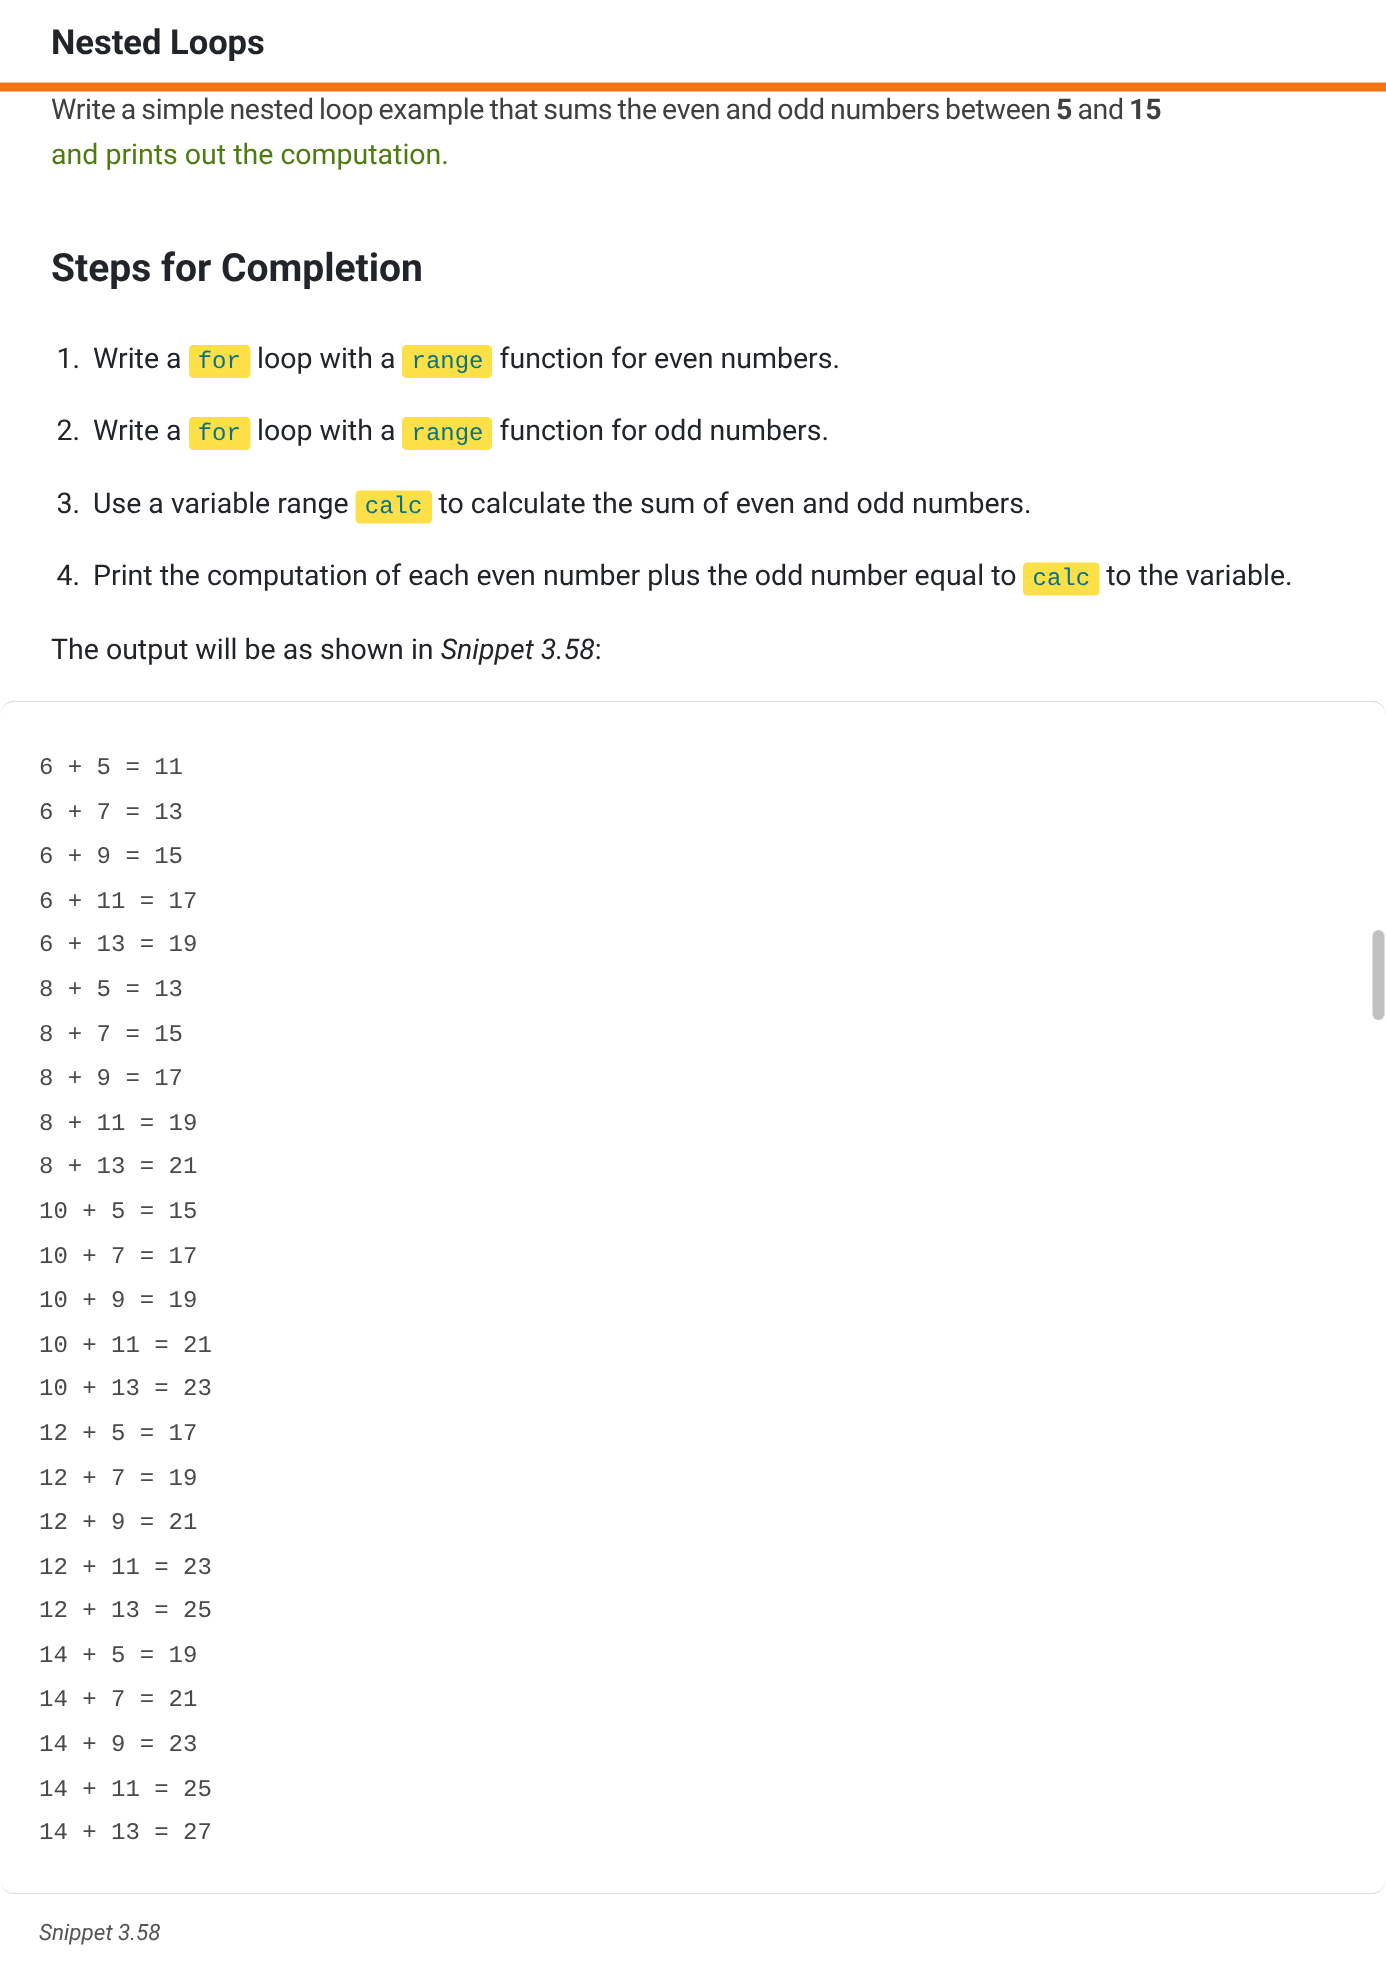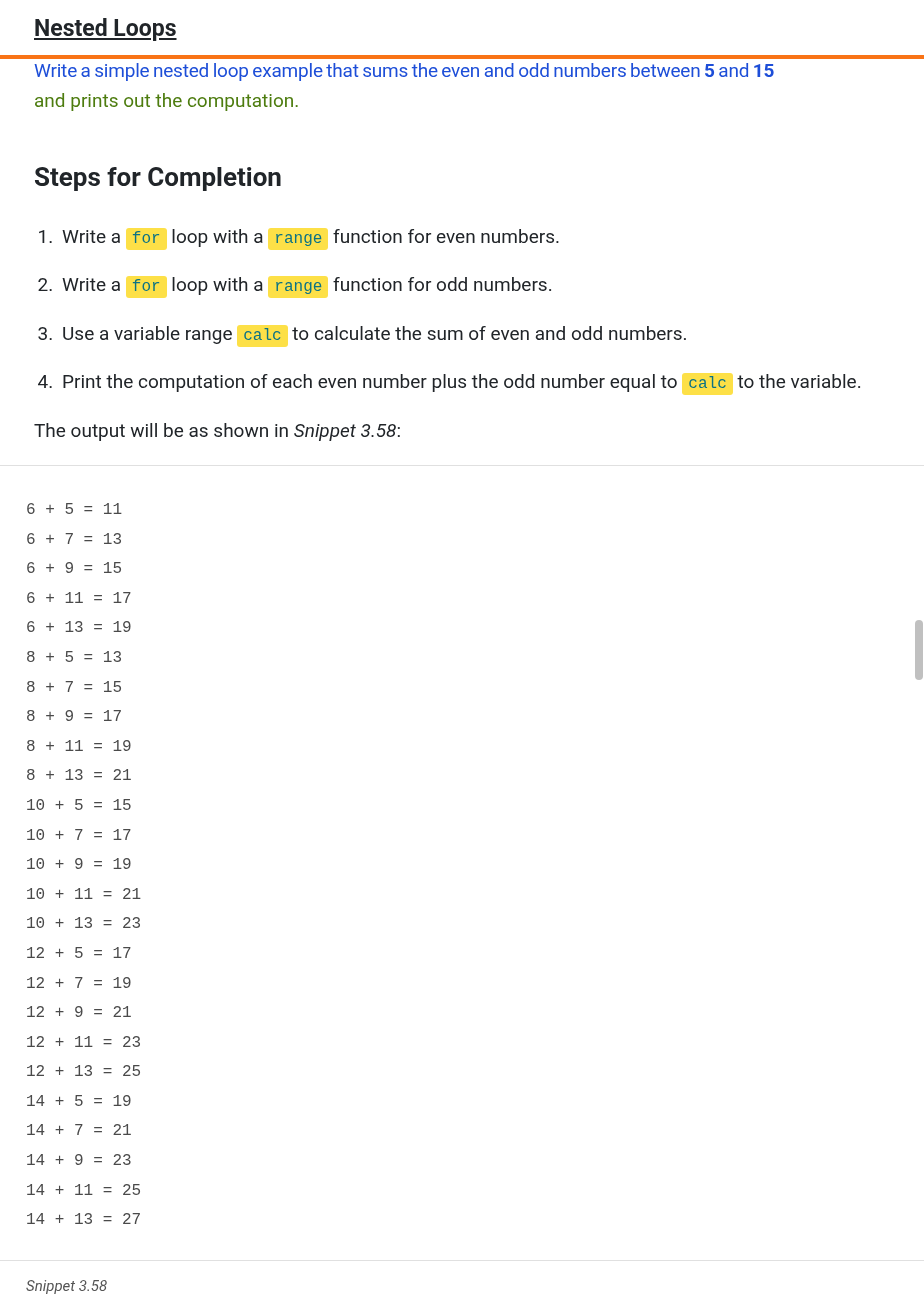--- a/index.html
+++ b/index.html
@@ -9,34 +9,33 @@
     }
     body {
       font-family: -apple-system, BlinkMacSystemFont, "Segoe UI", Roboto, "Helvetica Neue", Arial, sans-serif;
       font-size: 18px;
       line-height: 1.5;
       color: #212529;
       background: #fff;
       width: 924px;
     }
     .header-bar {
-      border-bottom: 4px solid #f97316;
+      border-bottom: 6px solid #f97316;
       padding: 12px 34px 8px;
       background: #fff;
-      text-decoration: underline;
     }
     .header-bar h1 {
       font-size: 23px;
       font-weight: 700;
     }
     .content {
       padding: 0 34px;
     }
     .intro-cut {
-      color: #1d4ed8;
+      color: #404040;
       font-size: 19px;
       margin-top: -2px;
       letter-spacing: -0.2px;
       word-spacing: -1px;
     }
     .intro-cut .bold {
       font-weight: 700;
     }
     .intro-line2 {
       font-size: 19px;
@@ -73,20 +72,21 @@
     }
     em {
       font-style: italic;
     }
     .code-block-wrap {
       border-top: 1px solid #e0e0e0;
       border-bottom: 1px solid #e0e0e0;
       margin-left: -34px;
       margin-right: -34px;
       padding: 30px 26px 24px;
+      border-radius: 10px;
     }
     pre.code-block {
       font-family: "SFMono-Regular", Consolas, "Liberation Mono", Menlo, monospace;
       font-size: 16px;
       line-height: 1.85;
       color: #4a4a4a;
       white-space: pre;
     }
     .snippet-label {
       font-style: italic;

